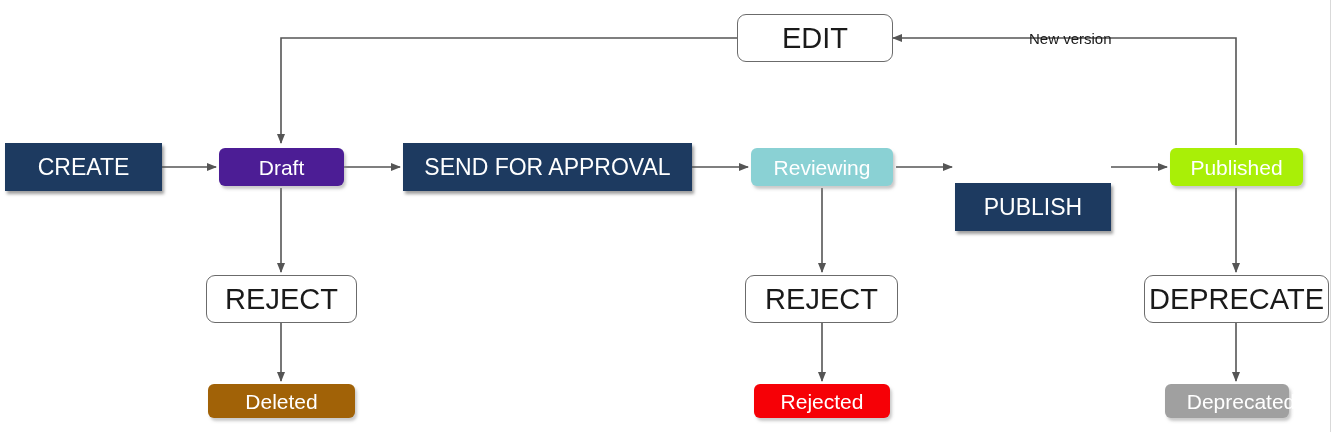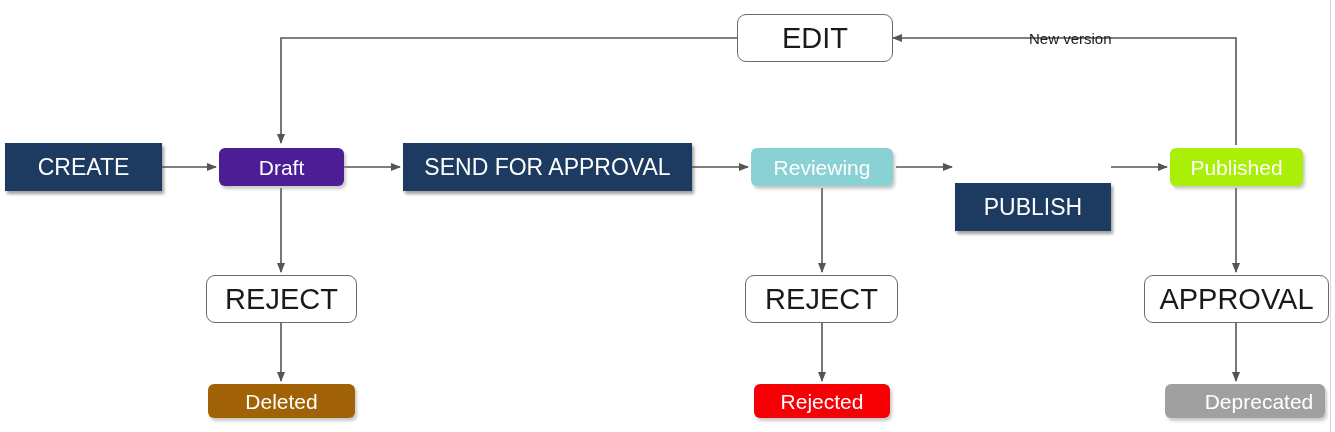--- a/index.html
+++ b/index.html
@@ -142,29 +142,29 @@
 
   <div class="node action-plain" style="left:206px; top:275px; width:151px; height:48px;">
     <span>REJECT</span>
   </div>
 
   <div class="node action-plain" style="left:745px; top:275px; width:153px; height:48px;">
     <span>REJECT</span>
   </div>
 
   <div class="node action-plain" style="left:1144px; top:275px; width:185px; height:48px;">
-    <span>APPROVAL</span>
+    <span>DEPRECATE</span>
   </div>
 
   <div class="node state state-deleted" style="left:208px; top:384px; width:147px; height:34px;">
     <span>Deleted</span>
   </div>
 
   <div class="node state state-rejected" style="left:754px; top:384px; width:136px; height:34px;">
     <span>Rejected</span>
   </div>
 
-  <div class="node state state-deprecated" style="left:1165px; top:384px; width:160px; height:34px;padding-left:28px;">
+  <div class="node state state-deprecated" style="left:1165px; top:384px; width:124px; height:34px;padding-left:28px;">
     <span>Deprecated</span>
   </div>
 
   <div class="right-rule"></div>
 </div>
 
 </body></html>

